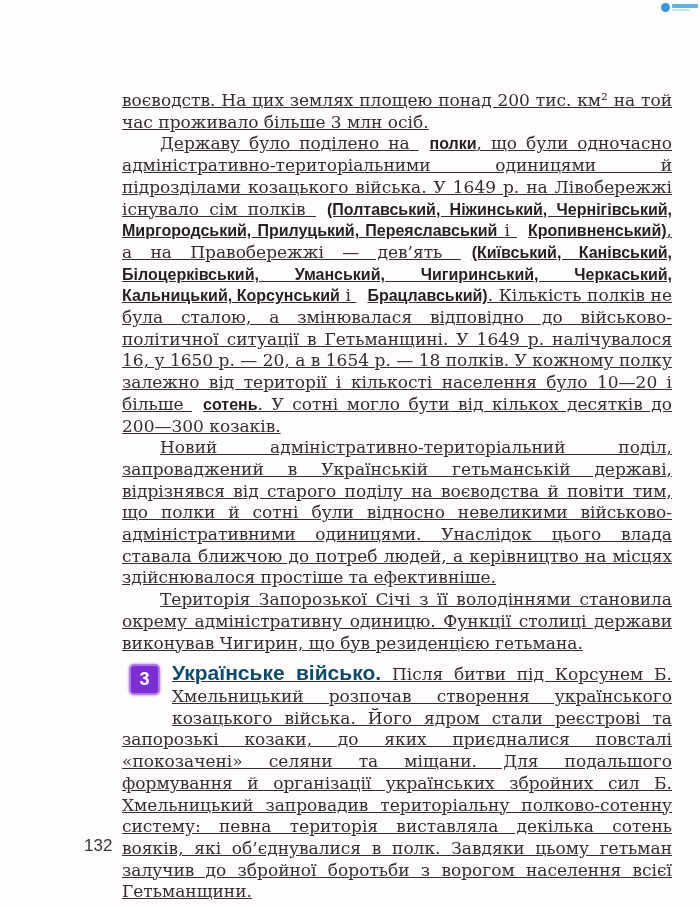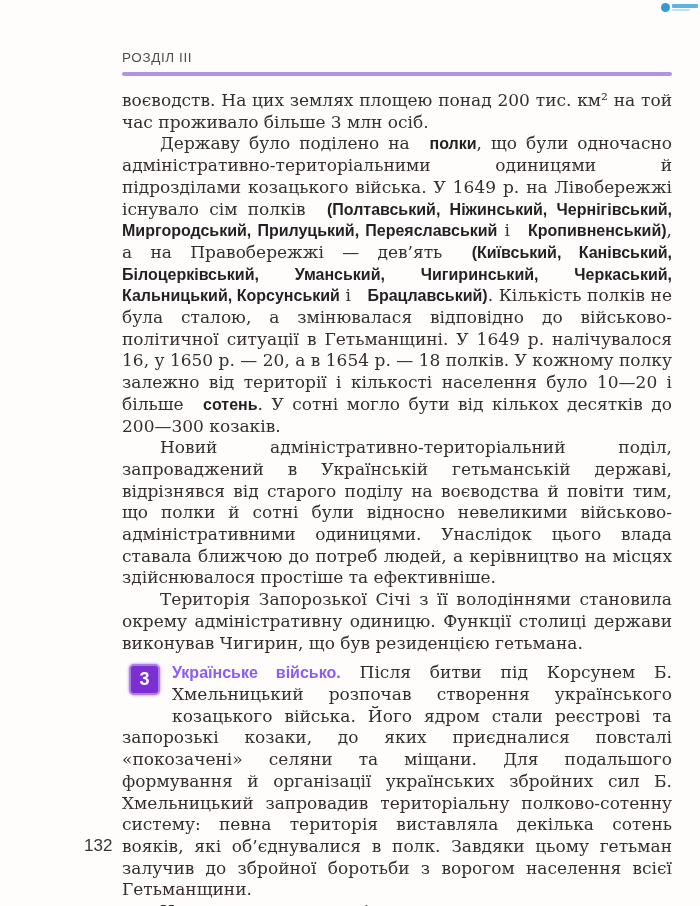--- a/index.html
+++ b/index.html
@@ -25,21 +25,21 @@
   }
   .head-rule{
     height:4px;width:550px;border:none;margin:0;
     background:#b391e3;border-radius:2px;
   }
   
   .text-col{
     position:absolute;left:122px;top:90px;width:550px;
     font-size:17px;line-height:21.7px;text-align:justify;
   }
-  .para{margin:0;}
+  .para{margin:0;text-decoration:underline;}
   .para.indent{text-indent:38px;}
   .para.section-block{margin-top:8px;}
   .term{
     font-family:"Liberation Sans", sans-serif;
     font-weight:bold;font-size:16px;color:#241f22;margin-left:11px;
   }
   .badge{
     float:left;
     width:27px;height:27px;
     margin:2px 12px 15px 7px;
@@ -48,22 +48,22 @@
     border-radius:5px;
     box-shadow:0 0 3px rgba(160,100,230,.85);
     color:#ffffff;
     font-family:"Liberation Sans", sans-serif;
     font-weight:bold;font-size:18px;
     display:flex;align-items:center;justify-content:center;
     text-indent:0;
   }
   .section-title{
     font-family:"Liberation Sans", sans-serif;
-    font-weight:bold;font-size:16px;
-    color:#8b5cf6;
+    font-weight:bold;font-size:21px;
+    color:#0c4a6e;
   }
   
   .page-number{
     position:absolute;left:72px;top:836px;
     font-family:"Liberation Sans", sans-serif;
     font-size:17px;color:#3a3538;margin-left:12px;
   }
   
   .watermark{
     position:absolute;top:3px;right:2px;
@@ -86,24 +86,20 @@
 <div class="page">
 
   <div class="watermark">
     <span class="wm-circle"></span>
     <span class="wm-lines">
       <span class="wm-line1"></span>
       <span class="wm-line2"></span>
     </span>
   </div>
 
-  <div class="running-head">
-    <span class="kicker">РОЗДІЛ III</span>
-    <hr class="head-rule">
-  </div>
 
   <div class="text-col">
       <p class="para"><span>воєводств. На цих землях площею понад 200 тис. км² на той час проживало більше 3 млн осіб.</span></p>
       <p class="para indent"><span>Державу було поділено на </span><span class="term">полки</span><span>, що були одночасно адміністративно-територіальними одиницями й підрозділами козацького війська. У 1649 р. на Лівобережжі існувало сім полків </span><span class="term">(Полтавський, Ніжинський, Чернігівський, Миргородський, Прилуцький, Переяславський</span><span> і </span><span class="term">Кропивненський)</span><span>, а на Правобережжі — дев’ять </span><span class="term">(Київський, Канівський, Білоцерківський, Уманський, Чигиринський, Черкаський, Кальницький, Корсунський</span><span> і </span><span class="term">Брацлавський)</span><span>. Кількість полків не була сталою, а змінювалася відповідно до військово-політичної ситуації в Гетьманщині. У 1649 р. налічувалося 16, у 1650 р. — 20, а в 1654 р. — 18 полків. У кожному полку залежно від території і кількості населення було 10—20 і більше </span><span class="term">сотень</span><span>. У сотні могло бути від кількох десятків до 200—300 козаків.</span></p>
       <p class="para indent"><span>Новий адміністративно-територіальний поділ, запроваджений в Українській гетьманській державі, відрізнявся від старого поділу на воєводства й повіти тим, що полки й сотні були відносно невеликими військово-адміністративними одиницями. Унаслідок цього влада ставала ближчою до потреб людей, а керівництво на місцях здійснювалося простіше та ефективніше.</span></p>
       <p class="para indent"><span>Територія Запорозької Січі з її володіннями становила окрему адміністративну одиницю. Функції столиці держави виконував Чигирин, що був резиденцією гетьмана.</span></p>
       <p class="para section-block"><span class="badge">3</span><span class="section-title">Українське військо.</span><span> Після битви під Корсунем Б. Хмельницький розпочав створення українського козацького війська. Його ядром стали реєстрові та запорозькі козаки, до яких приєдналися повсталі «покозачені» селяни та міщани. Для подальшого формування й організації українських збройних сил Б. Хмельницький запровадив територіальну полково-сотенну систему: певна територія виставляла декілька сотень вояків, які об’єднувалися в полк. Завдяки цьому гетьман залучив до збройної боротьби з ворогом населення всієї Гетьманщини.</span></p>
       <p class="para indent"><span>Незважаючи на повідомлення деяких джерел про величезний кількісний склад армії Б. Хмельницького в роки війни, насправді регулярне боєздатне військо, на думку дослідників, налічувало 40—60 тис. осіб. На той час це була могутня армія. Основу армії становила оснащена вогнепальною зброєю піхота. Нестача власної кінноти (у якій мала перевагу польська армія), особливо на початку війни, компенсувалася за рахунок союзної татарської кінноти.</span></p>
     </div>
 

